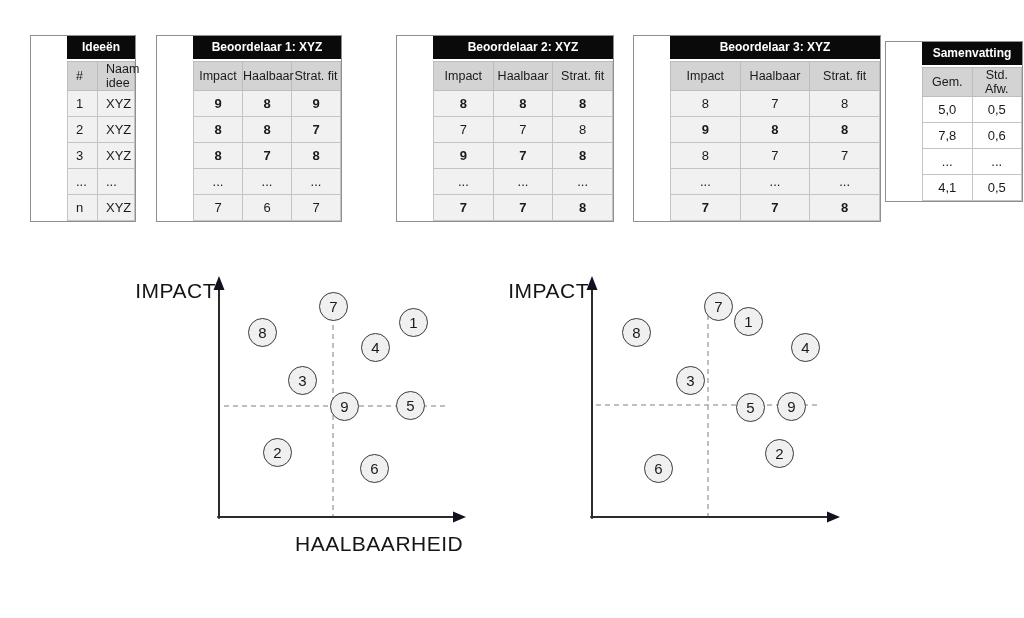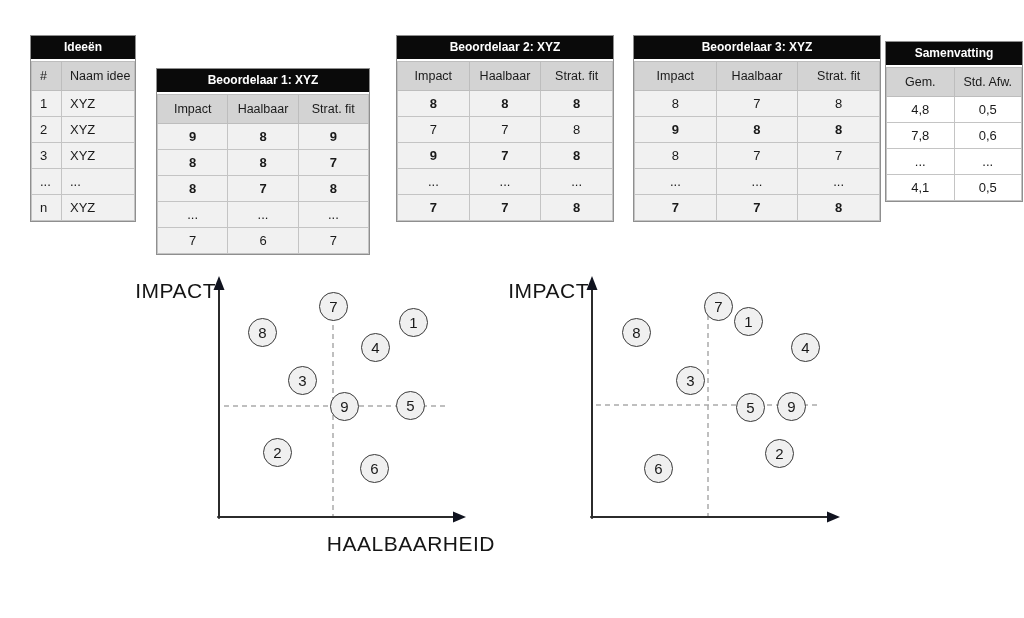--- a/index.html
+++ b/index.html
@@ -1,39 +1,39 @@
 <!DOCTYPE html>
 <html><head>
 <meta charset="utf-8">
 <style>
   html,body{margin:0;padding:0;background:#fff;}
   .canvas{position:relative;width:1024px;height:618px;background:#ffffff;
           font-family:"Liberation Sans",sans-serif;color:#1a1a1a;overflow:hidden;}
 
   
-  .tbl{position:absolute;top:35px;border:1px solid #8f8f8f;background:#fff;box-sizing:border-box;}
+  .tbl{position:absolute;top:35px;border:1px solid #8f8f8f;background:#fff;box-sizing:border-box;padding-left:36px;}
   .tbl-title{background:#0a0a0a;color:#ffffff;font-weight:bold;font-size:12px;
              text-align:center;height:23px;line-height:23px;border-bottom:2px solid #fff;}
   .tbl table{border-collapse:collapse;width:100%;table-layout:fixed;}
   .tbl th{background:#d3d3d3;height:28px;font-size:12.5px;font-weight:400;
           border:1px solid #bdbdbd;text-align:center;vertical-align:middle;padding:0;}
   .tbl td{height:25px;font-size:13px;text-align:center;vertical-align:middle;
           background:#f1f1f1;border:1px solid #c4c4c4;padding:0;}
   .tbl.white-rows td{background:#ffffff;}
   .tbl.left-align th,.tbl.left-align td{text-align:left;padding-left:8px;}
   .tbl tr.bold td{font-weight:700;}
 
   
   .axes-layer{position:absolute;left:0;top:0;pointer-events:none;}
   .axis-line{stroke:#2b2b2b;stroke-width:2;fill:none;stroke-linecap:round;}
   .arrow{fill:#10131f;}
   .dash-line{stroke:#ababab;stroke-width:1.5;stroke-dasharray:5 4;fill:none;}
   .axis-label{position:absolute;font-size:21px;color:#151515;letter-spacing:0.5px;white-space:nowrap;}
   .y-label{text-align:right;width:88px;}
-  .x-label{text-align:right;}
+  .x-label{text-align:left;}
   .bubble{position:absolute;width:29px;height:29px;border-radius:50%;
           background:#f0f0f0;border:1.5px solid #3a3a3a;box-sizing:border-box;
           display:flex;align-items:center;justify-content:center;}
   .bubble span{font-size:15px;color:#1a1a1a;}
 </style>
 </head>
 <body>
 
 <div class="canvas">
 
@@ -68,21 +68,21 @@
             <td>...</td>
           </tr>
         <tr>
             <td>n</td>
             <td>XYZ</td>
           </tr>
       </tbody>
     </table>
   </div>
 
-  <div class="tbl" style="left:156px;width:214px;margin-top:33px;">
+  <div class="tbl" style="left:156px;width:186px;">
     <div class="tbl-title">Beoordelaar 1: XYZ</div>
     <table>
       <thead>
           <tr>
         <th>Impact</th>
         <th>Haalbaar</th>
         <th>Strat. fit</th>
       </tr>
         </thead>
       <tbody>
@@ -199,21 +199,21 @@
     <div class="tbl-title">Samenvatting</div>
     <table>
       <thead>
           <tr>
         <th>Gem.</th>
         <th>Std. Afw.</th>
       </tr>
         </thead>
       <tbody>
         <tr>
-            <td>4,8</td>
+            <td>5,0</td>
             <td>0,5</td>
           </tr>
         <tr>
             <td>7,8</td>
             <td>0,6</td>
           </tr>
         <tr>
             <td>...</td>
             <td>...</td>
           </tr>

